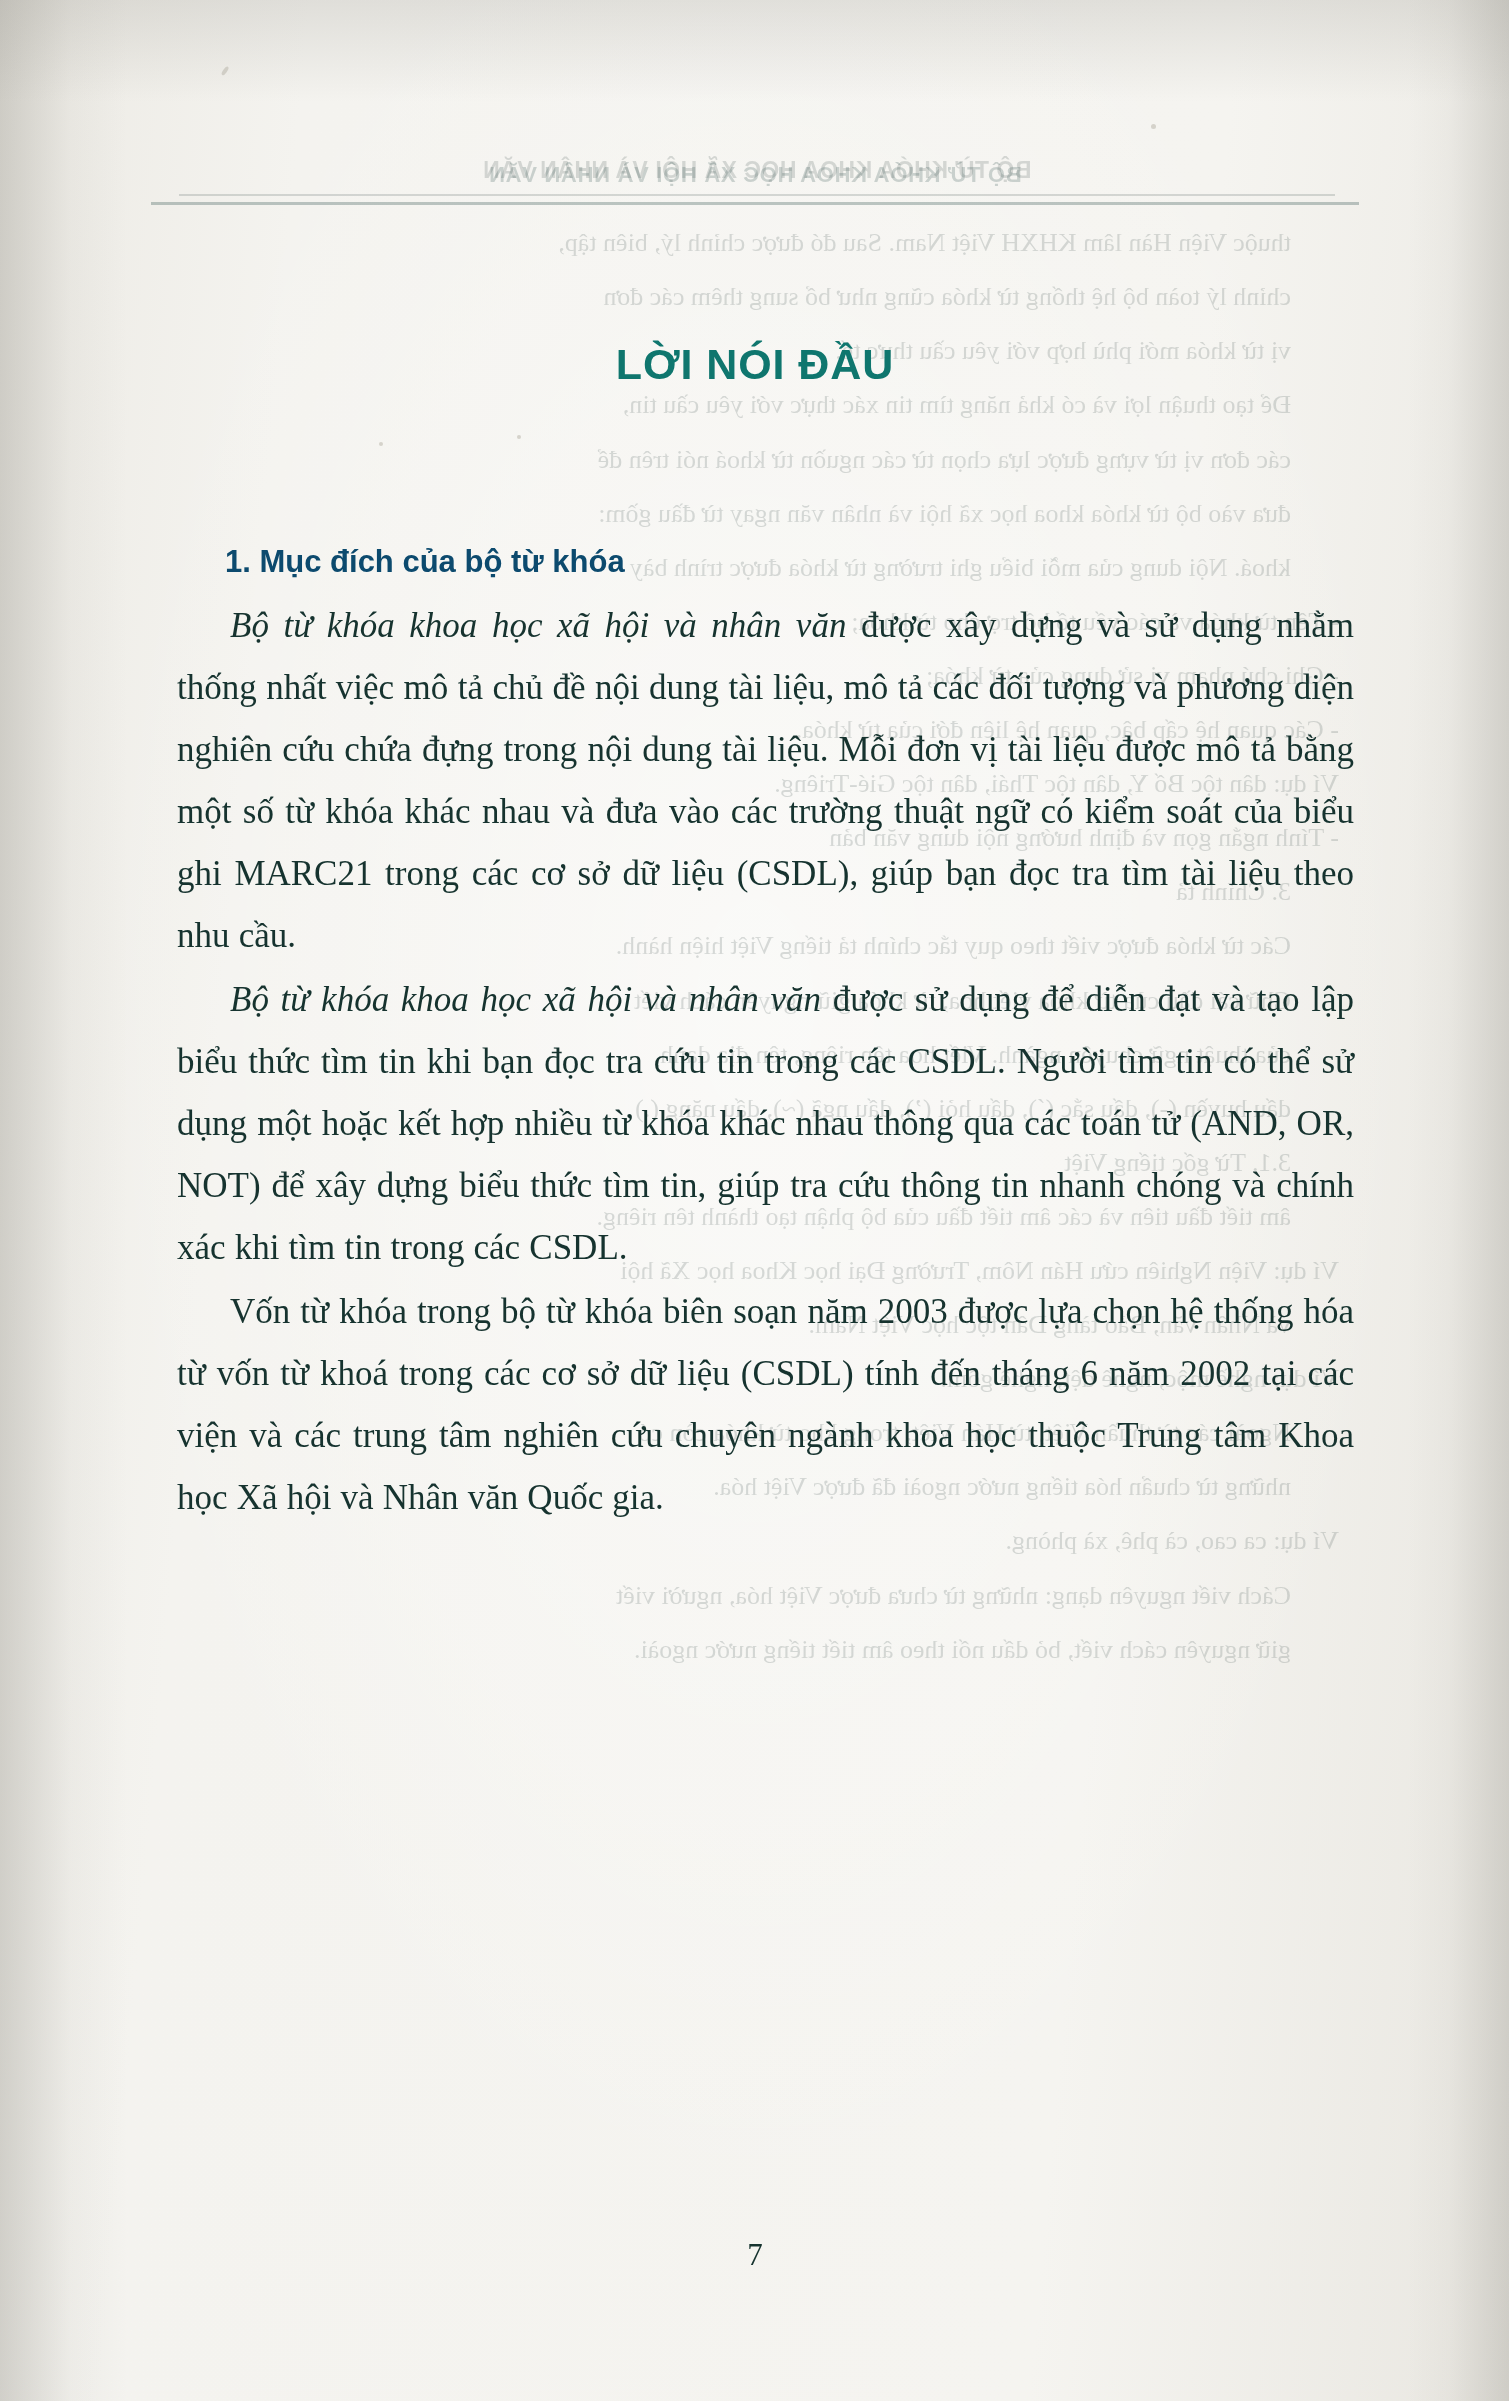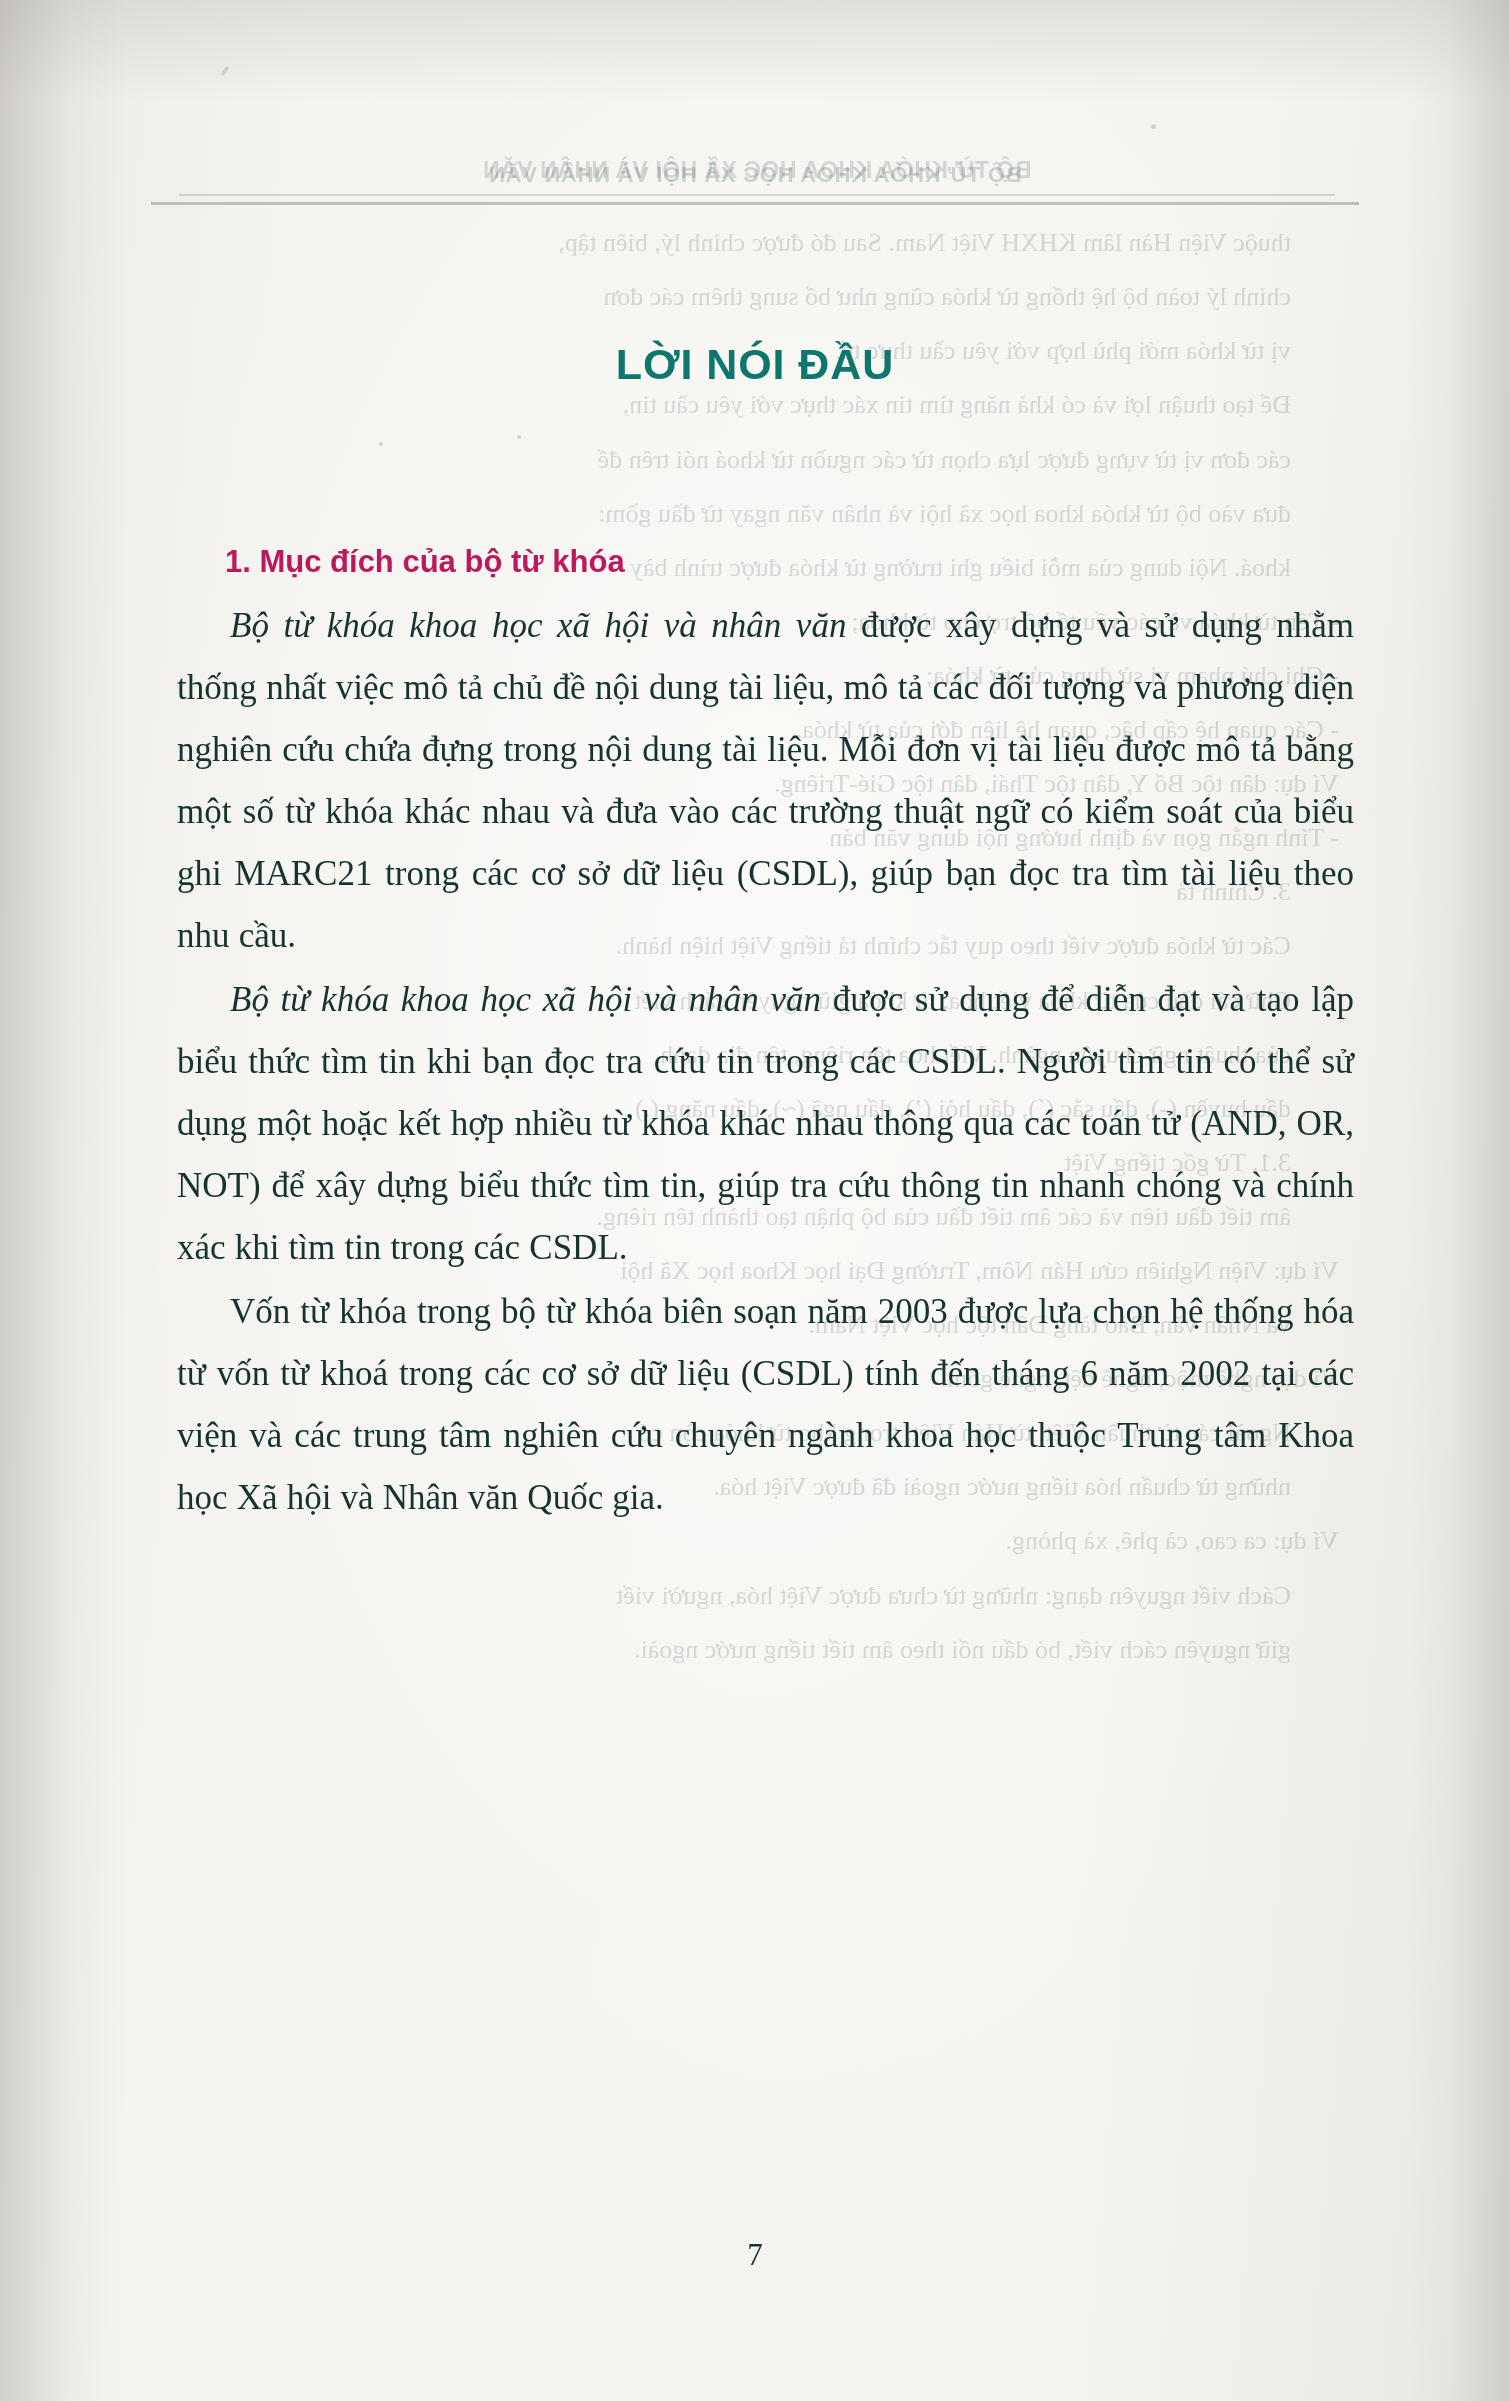--- a/index.html
+++ b/index.html
@@ -120,21 +120,21 @@
   .body-block {
     position: absolute;
     top: 544px;
     left: 177px;
     width: 1177px;
   }
   h2.section {
     font-family: "Liberation Sans", sans-serif;
     font-weight: bold;
     font-size: 31px;
-    color: #be185d;
+    color: #0c4a6e;
     margin: 22px 0 15.3px 48px;
   }
   h2.section.first { margin-top: 0; }
   p.para {
     font-size: 35px;
     line-height: 62px;
     text-align: justify;
     text-indent: 53px;
     margin: 0 0 1.7px 0;
     color: #16332f;

